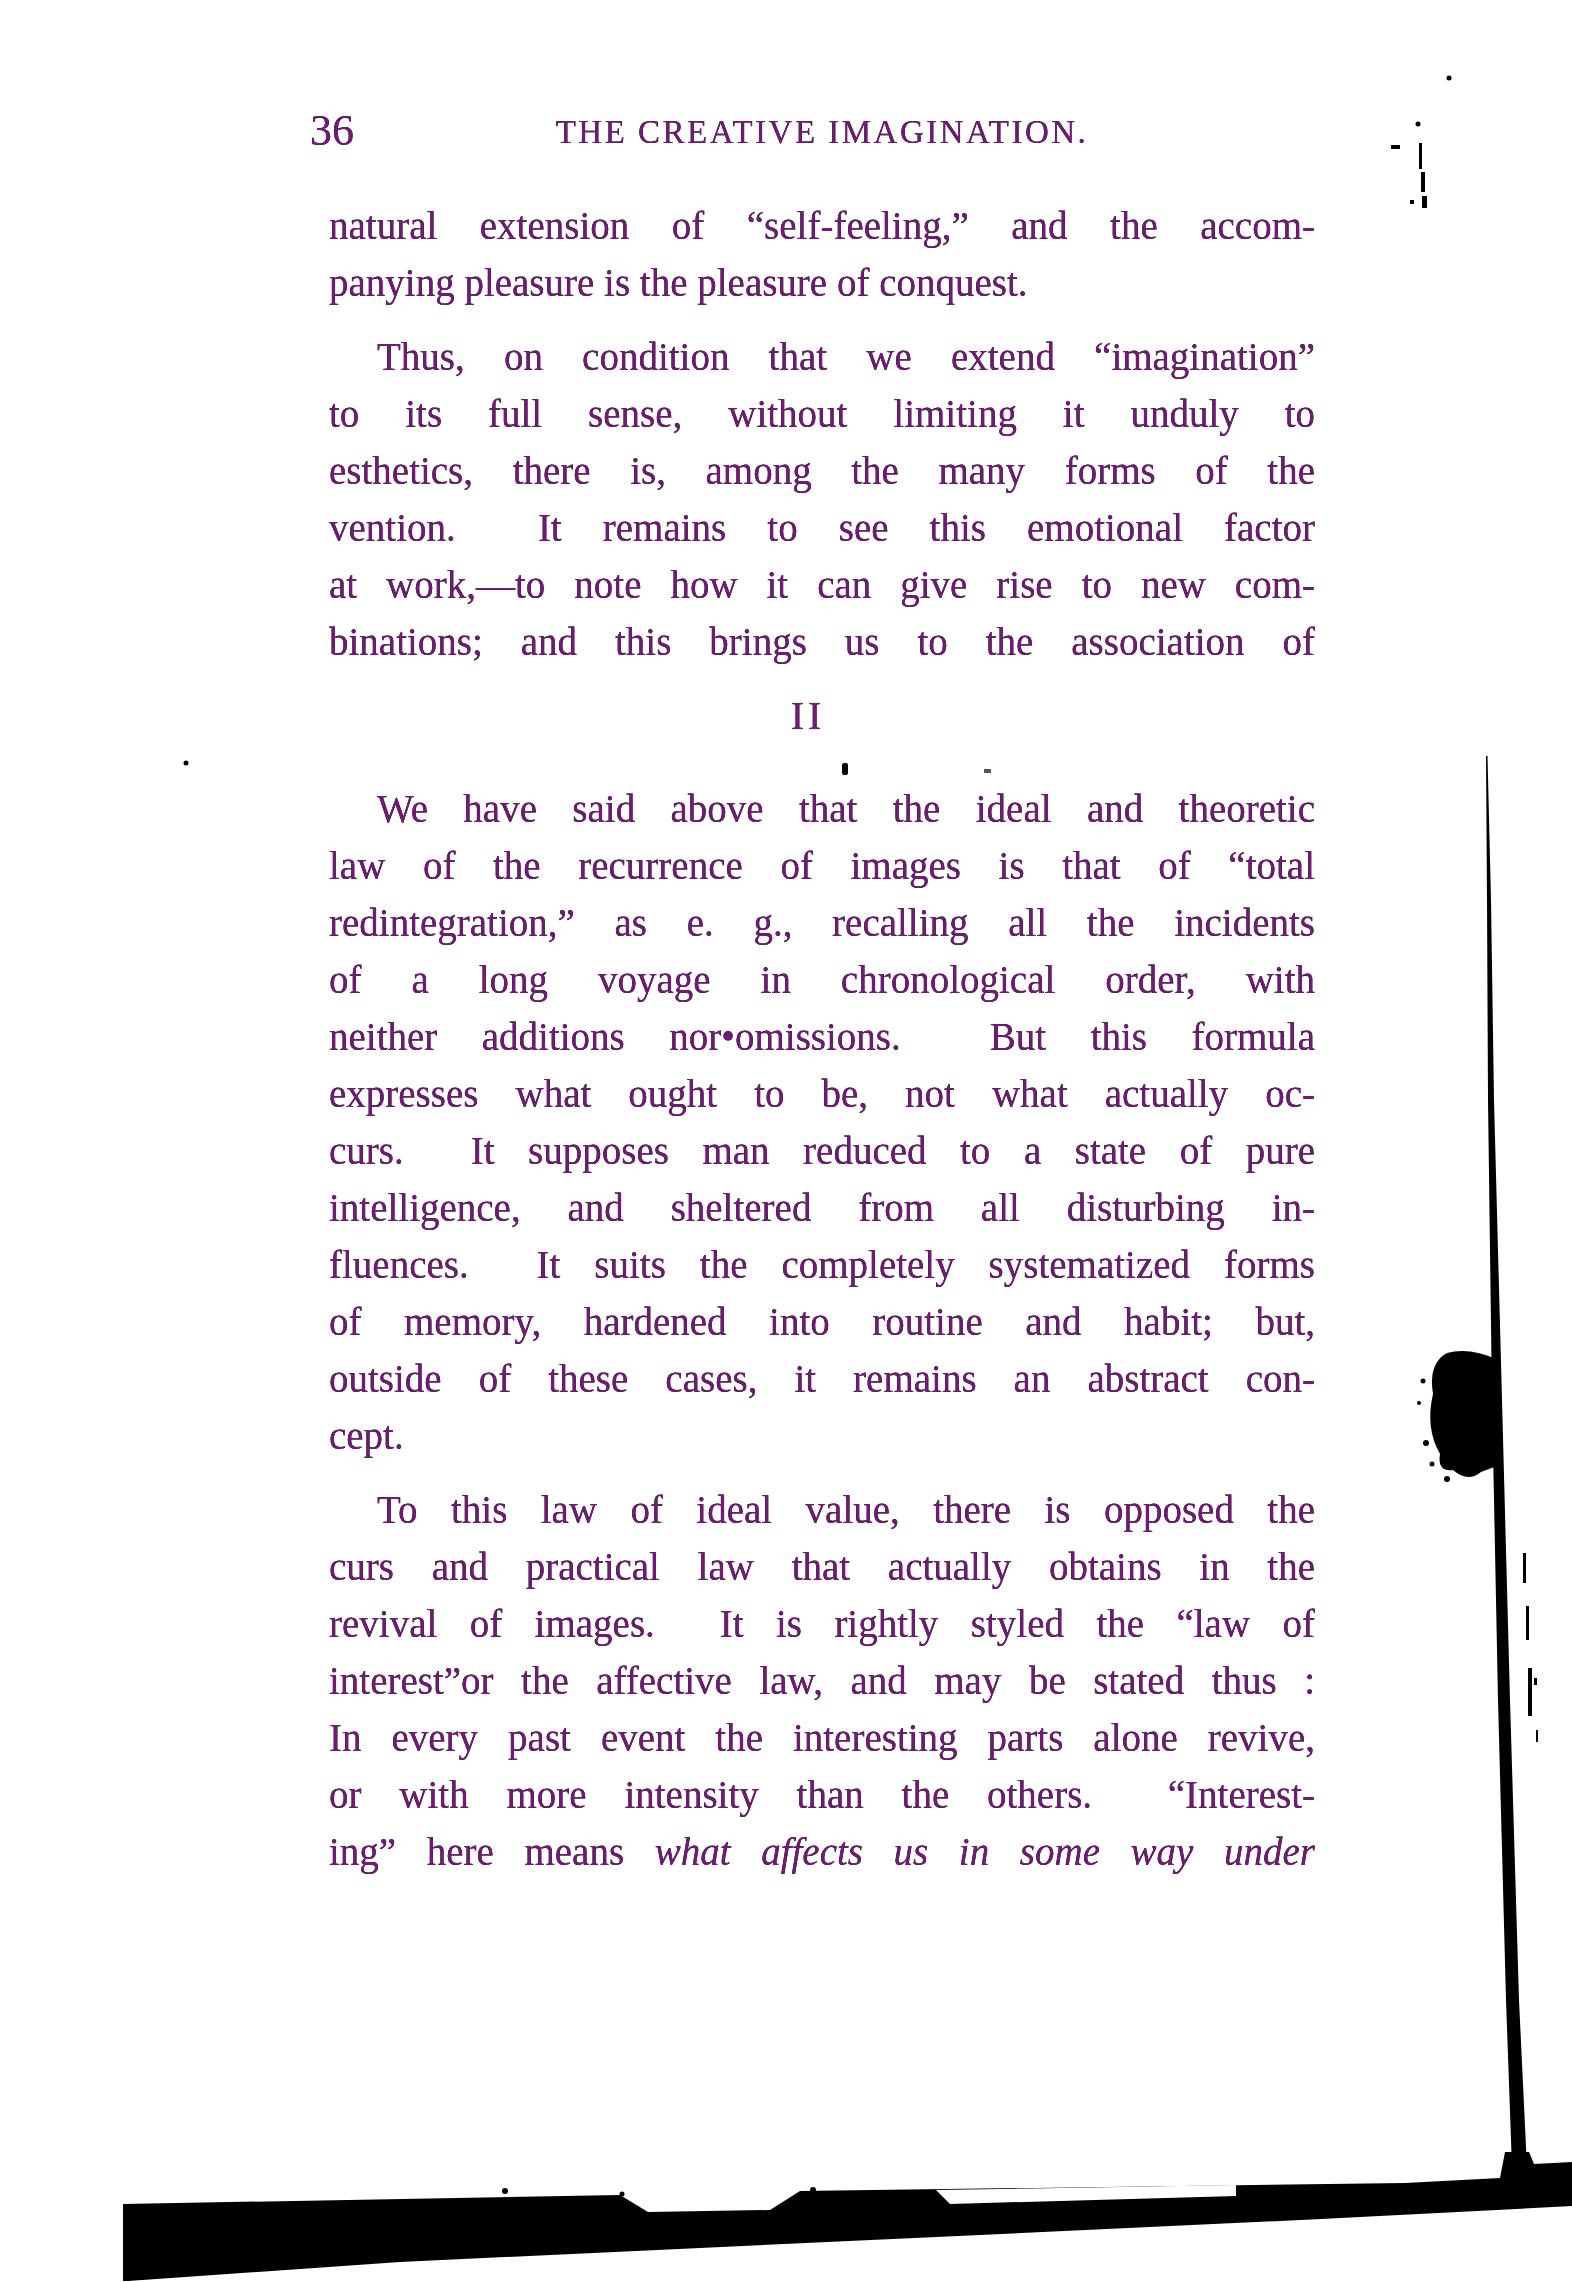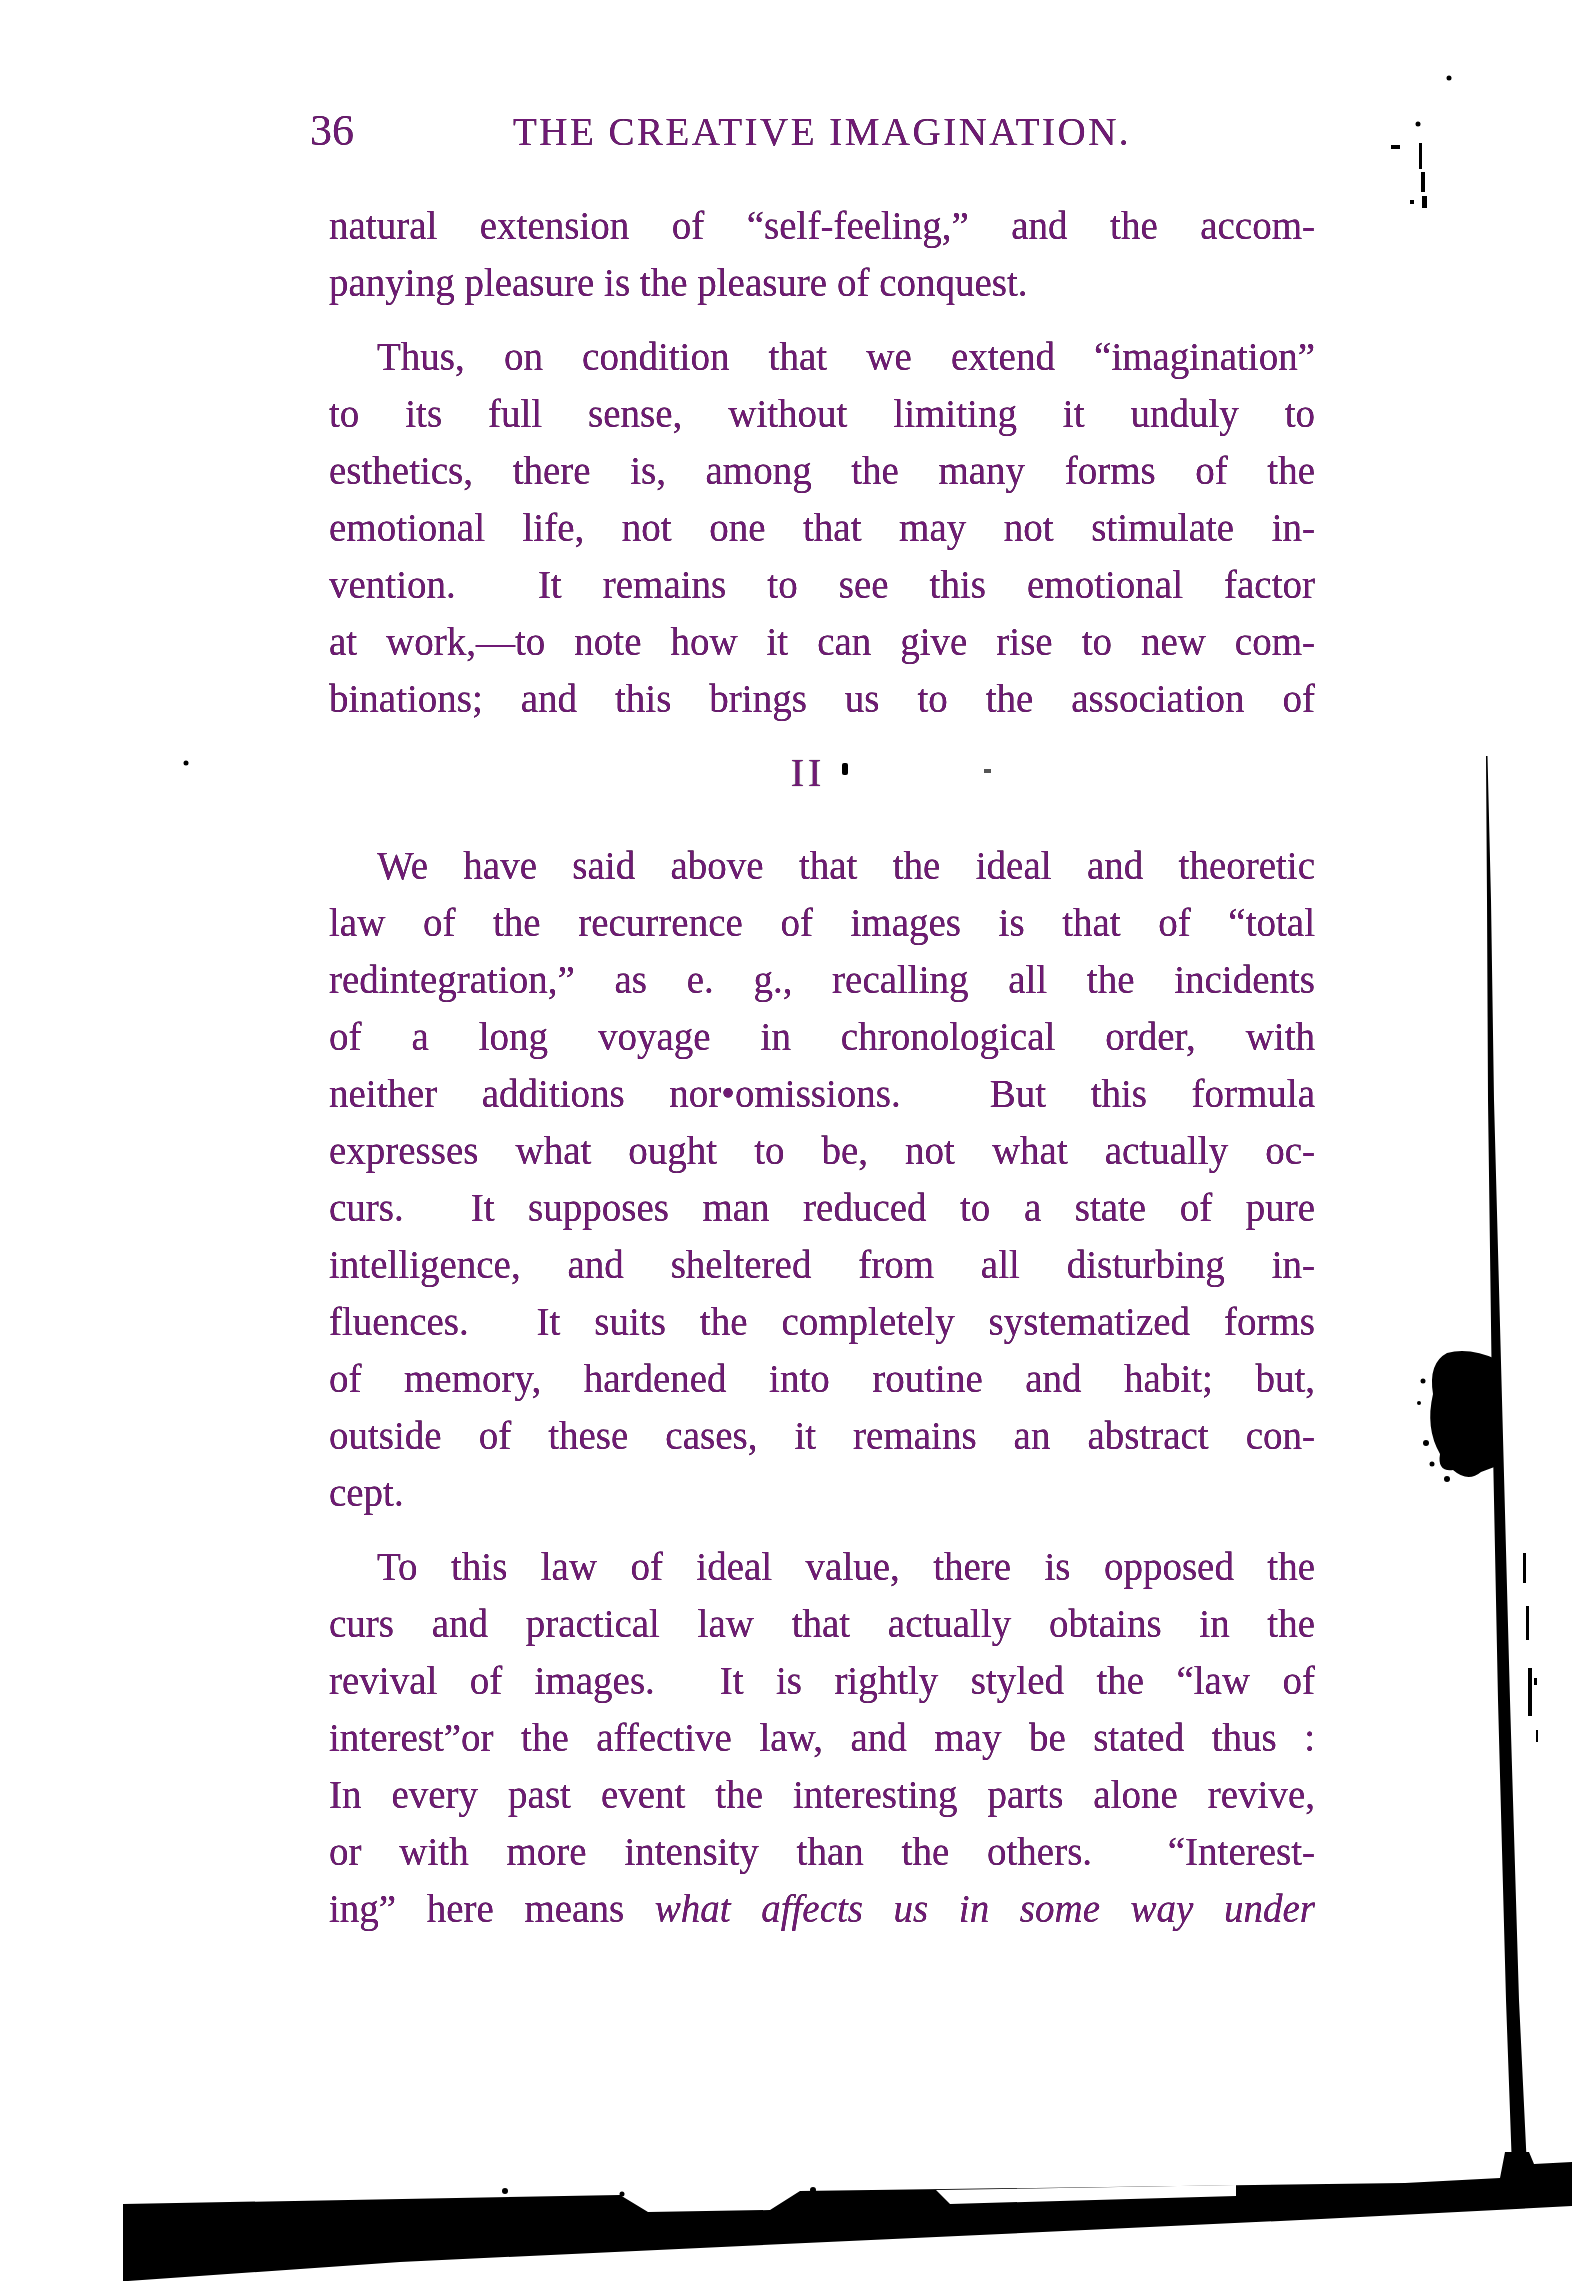--- a/index.html
+++ b/index.html
@@ -7,21 +7,21 @@
     position:relative;width:1572px;height:2282px;background:#ffffff;
     font-family:"Liberation Serif", serif;color:#701a75;overflow:hidden;
   }
   .runhead{position:absolute;top:104px;left:312px;width:1020px;height:56px;}
   .pagenum{
     position:absolute;left:-2px;top:2px;font-size:44px;line-height:50px;
     text-shadow:0 0 0.6px #000;
   }
   .title{
     position:absolute;left:0;right:0;top:8px;text-align:center;
-    font-size:39px;letter-spacing:2.5px;line-height:40px;
+    font-size:33px;letter-spacing:2.5px;line-height:40px;
     text-shadow:0 0 0.6px #000;
   }
   .content{position:absolute;left:312px;top:180px;width:1020px;}
   .para{margin:17px;}
   .line{
     font-size:39px;line-height:57px;
     text-align:justify;text-align-last:justify;
     white-space:pre-wrap;
     text-shadow:0 0 0.6px #000;
   }
@@ -46,21 +46,20 @@
 
   <div class="content" id="textcol">
       <div class="para">
         <div class="line">natural extension of “self-feeling,” and the accom-</div>
         <div class="line noj">panying pleasure is the pleasure of conquest.</div>
       </div>
       <div class="para indent">
         <div class="line">Thus, on condition that we extend “imagination”</div>
         <div class="line">to its full sense, without limiting it unduly to</div>
         <div class="line">esthetics, there is, among the many forms of the</div>
-        <div class="line">emotional life, not one that may not stimulate in-</div>
         <div class="line">vention.  It remains to see this emotional factor</div>
         <div class="line">at work,—to note how it can give rise to new com-</div>
         <div class="line">binations; and this brings us to the association of</div>
       </div>
       <div class="heading">II</div>
       <div class="para indent">
         <div class="line">We have said above that the ideal and theoretic</div>
         <div class="line">law of the recurrence of images is that of “total</div>
         <div class="line">redintegration,” as e. g., recalling all the incidents</div>
         <div class="line">of a long voyage in chronological order, with</div>

